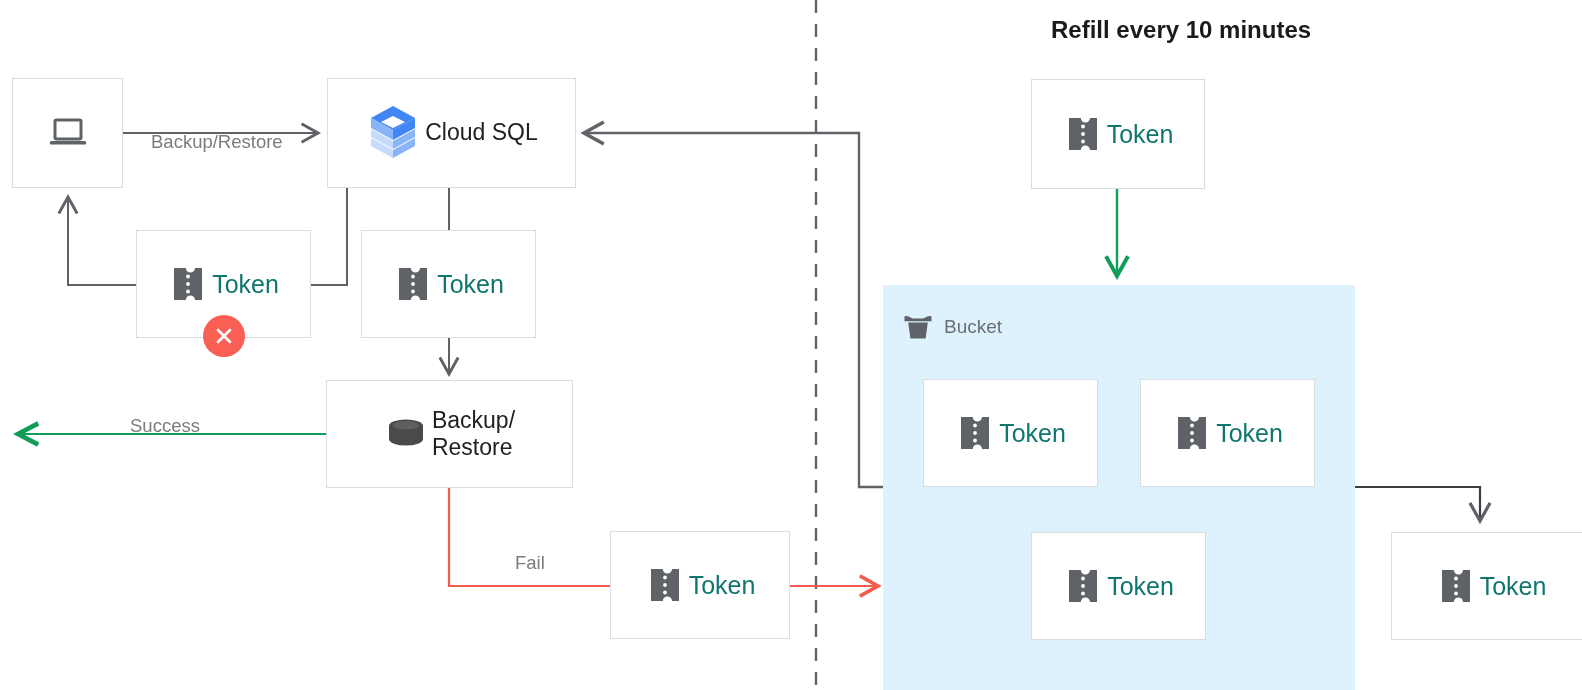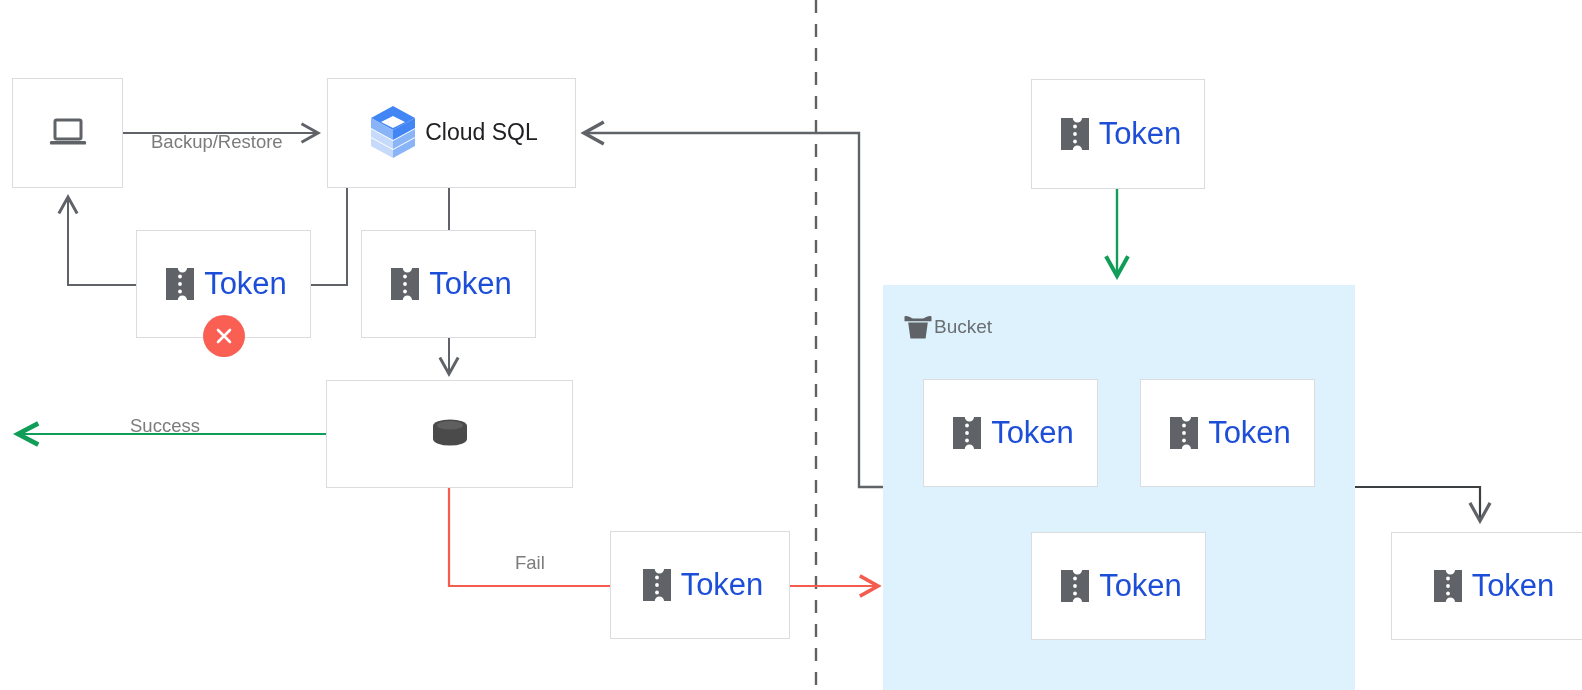--- a/index.html
+++ b/index.html
@@ -3,25 +3,25 @@
 <meta charset="utf-8">
 <style>
   html,body{margin:0;padding:0;background:#fff;}
   body{width:1582px;height:690px;font-family:"Liberation Sans",sans-serif;overflow:hidden;}
   #stage{position:relative;width:1582px;height:690px;background:#ffffff;}
   svg.layer{position:absolute;left:0;top:0;width:1582px;height:690px;overflow:visible;}
   .node{position:absolute;box-sizing:border-box;background:#fff;border:1px solid #dadce0;
         display:flex;align-items:center;justify-content:center;}
   .node .inner{display:flex;align-items:center;gap:4px;}
   .node-label{font-size:23px;color:#202124;line-height:1.18;white-space:pre-line;}
-  .tok-label{font-size:31px;color:#1d4ed8;}
+  .tok-label{font-size:25px;color:#0f766e;}
   .edge-label{position:absolute;color:#7c7c7c;font-size:18.5px;line-height:1.35;}
   .title{position:absolute;font-size:24px;font-weight:bold;color:#1b1b1b;}
   .bucket-region{position:absolute;background:#ddf2fd;}
-  .bucket-tag{position:absolute;display:flex;align-items:center;gap:0;}
+  .bucket-tag{position:absolute;display:flex;align-items:center;gap:10px;}
   .bucket-tag span{font-size:19px;color:#6b6f73;}
   .xbadge{position:absolute;width:42px;height:42px;border-radius:50%;background:#f95f53;
           display:flex;align-items:center;justify-content:center;}
 </style>
 </head>
 <body>
 
 <div id="stage">
 
   <svg class="layer">
@@ -70,20 +70,21 @@
   <div class="bucket-region" style="left:883px;top:285px;width:472px;height:405px;"></div>
 
   <div class="bucket-tag" style="left:902px;top:312px;">
     <svg width="32" height="30" viewBox="0 0 32 30">
       <path d="M2.5,4.5 C6,2.8 9.5,6.6 11.5,6.6 L20.5,6.6 C22.5,6.6 26,2.8 29.5,4.5 L29.5,9.2 L2.5,9.2 Z" fill="#5f6368"></path>
       <path d="M6.2,10.6 L25.8,10.6 L23.6,26.6 L8.4,26.6 Z" fill="#5f6368"></path>
     </svg>
     <span>Bucket</span>
   </div>
 
+  <div class="title" style="left:1051px;top:16px;">Refill every 10 minutes</div>
 
   <div class="node" style="left:12px;top:78px;width:111px;height:110px;">
     <svg width="42" height="36" viewBox="0 0 42 36">
       <rect x="8" y="5" width="26" height="19" rx="1.5" fill="none" stroke="#5f6368" stroke-width="3"></rect>
       <rect x="3" y="26" width="36" height="3.6" rx="1.2" fill="#5f6368"></rect>
     </svg>
   </div>
 
   <div class="node" style="left:327px;top:78px;width:249px;height:110px;">
     <div class="inner">
@@ -133,20 +134,22 @@
   </div>
 
   <div class="node" style="left:326px;top:380px;width:247px;height:108px;">
     <div class="inner">
       <svg width="44" height="38" viewBox="0 0 44 38">
         <ellipse cx="22" cy="11" rx="17" ry="6.6" fill="#4a4a4a"></ellipse>
         <rect x="5" y="11" width="34" height="13" fill="#4a4a4a"></rect>
         <ellipse cx="22" cy="24" rx="17" ry="6.6" fill="#4a4a4a"></ellipse>
         <ellipse cx="22" cy="10.2" rx="13" ry="4.3" fill="#5f5f5f"></ellipse>
       </svg>
+      <span class="node-label">Backup/
+Restore</span>
     </div>
   </div>
 
   <div class="node" style="left:610px;top:531px;width:180px;height:108px;">
     <div class="inner">
       <svg width="40" height="34" viewBox="0 0 40 34">
         <path d="M4,3 H36 V10 a4.6,4.6 0 0 0 0,9.2 V31 H4 V19.2 a4.6,4.6 0 0 0 0,-9.2 Z" fill="#5f6368" transform="rotate(90 20 17)"></path>
         <circle cx="20" cy="9.5" r="1.9" fill="#fff"></circle>
         <circle cx="20" cy="17" r="1.9" fill="#fff"></circle>
         <circle cx="20" cy="24.5" r="1.9" fill="#fff"></circle>

